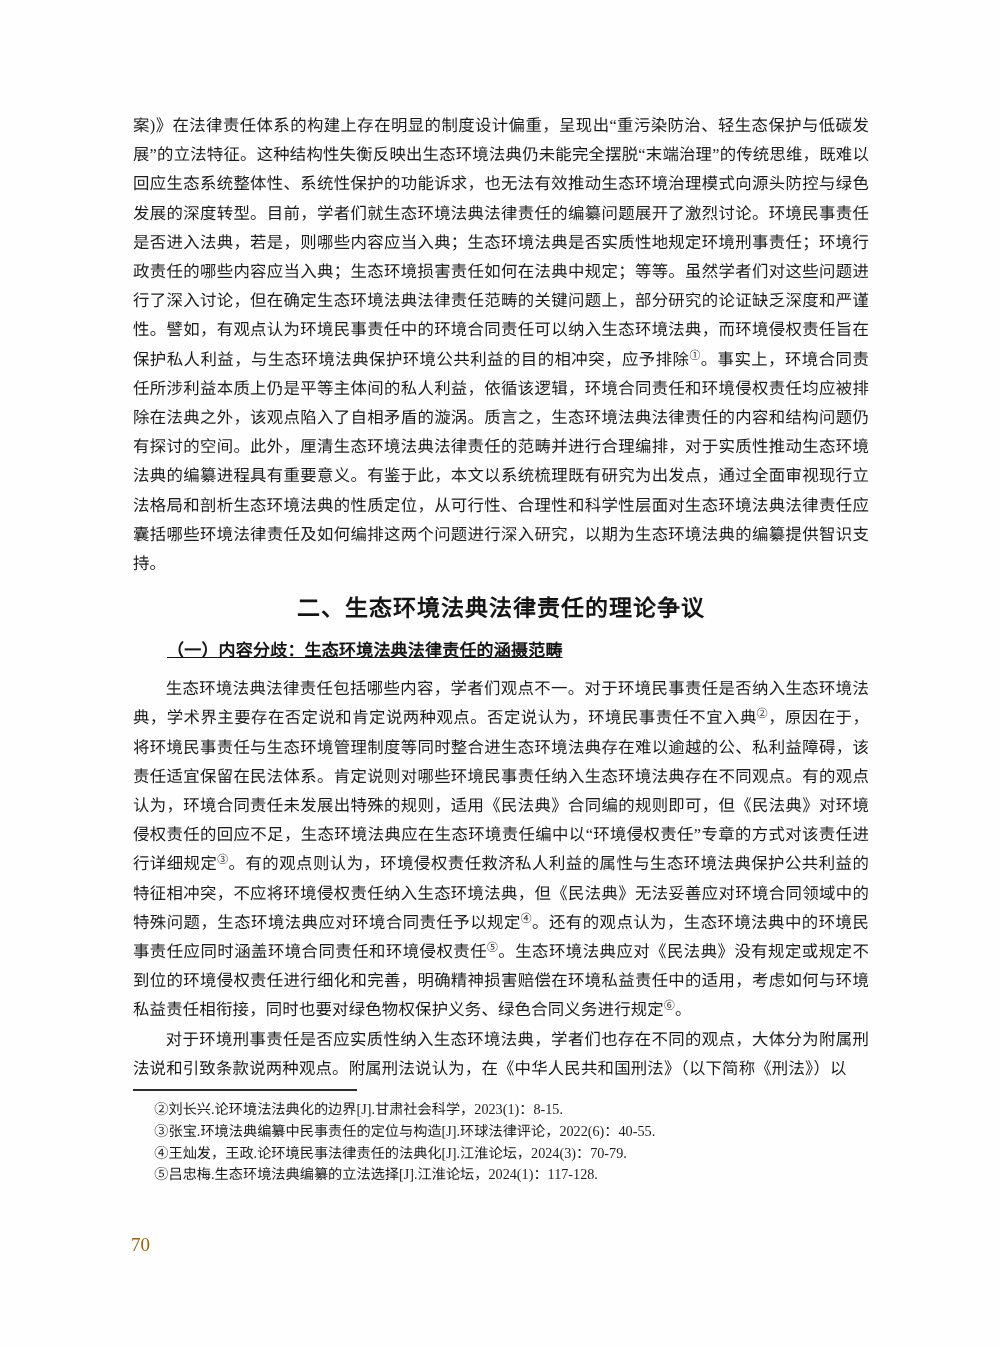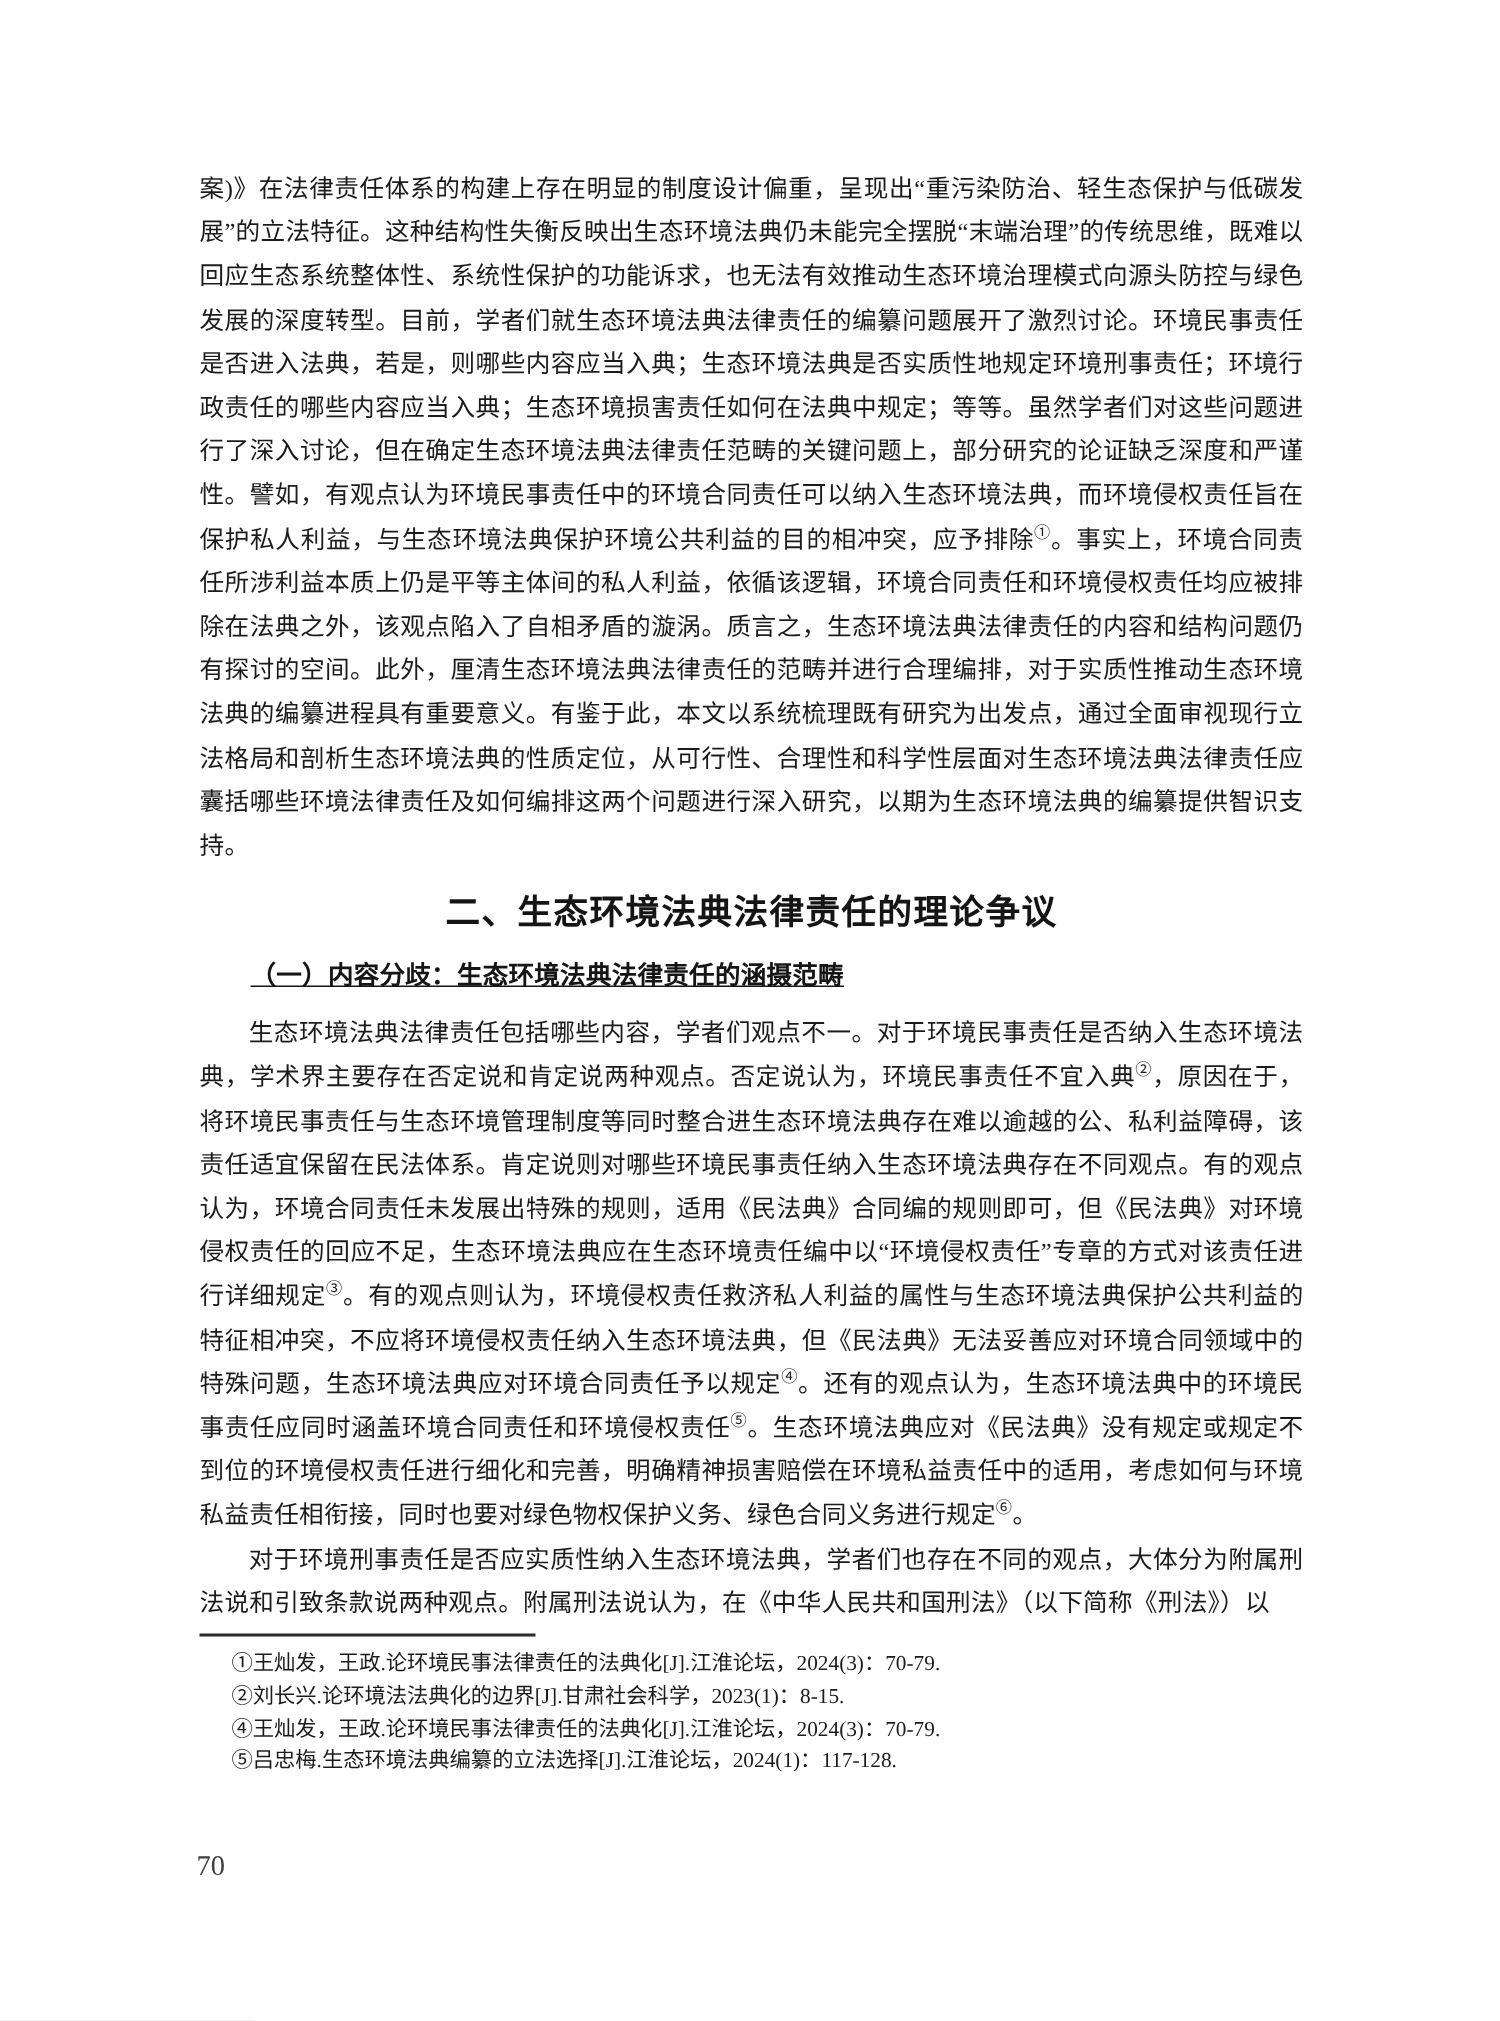--- a/index.html
+++ b/index.html
@@ -66,21 +66,21 @@
     border-top: 2px solid #2b2b2b;
     margin-bottom: 8px;
   }
   .footnotes ol { list-style: none; }
   .fn { text-indent: 1.5em; white-space: nowrap; }
   .page-number {
     position: absolute;
     left: 131px;
     top: 1234px;
     font-size: 19px;
-    color: #404040;
+    color: #a16207;
   }
 </style>
 </head>
 <body>
 
 <div class="page">
 
   <main class="content">
     <p class="para no-indent">案)》在法律责任体系的构建上存在明显的制度设计偏重，呈现出“重污染防治、轻生态保护与低碳发展”的立法特征。这种结构性失衡反映出生态环境法典仍未能完全摆脱“末端治理”的传统思维，既难以回应生态系统整体性、系统性保护的功能诉求，也无法有效推动生态环境治理模式向源头防控与绿色发展的深度转型。目前，学者们就生态环境法典法律责任的编纂问题展开了激烈讨论。环境民事责任是否进入法典，若是，则哪些内容应当入典；生态环境法典是否实质性地规定环境刑事责任；环境行政责任的哪些内容应当入典；生态环境损害责任如何在法典中规定；等等。虽然学者们对这些问题进行了深入讨论，但在确定生态环境法典法律责任范畴的关键问题上，部分研究的论证缺乏深度和严谨性。譬如，有观点认为环境民事责任中的环境合同责任可以纳入生态环境法典，而环境侵权责任旨在保护私人利益，与生态环境法典保护环境公共利益的目的相冲突，应予排除<sup>①</sup>。事实上，环境合同责任所涉利益本质上仍是平等主体间的私人利益，依循该逻辑，环境合同责任和环境侵权责任均应被排除在法典之外，该观点陷入了自相矛盾的漩涡。质言之，生态环境法典法律责任的内容和结构问题仍有探讨的空间。此外，厘清生态环境法典法律责任的范畴并进行合理编排，对于实质性推动生态环境法典的编纂进程具有重要意义。有鉴于此，本文以系统梳理既有研究为出发点，通过全面审视现行立法格局和剖析生态环境法典的性质定位，从可行性、合理性和科学性层面对生态环境法典法律责任应囊括哪些环境法律责任及如何编排这两个问题进行深入研究，以期为生态环境法典的编纂提供智识支持。</p>
 
@@ -89,22 +89,22 @@
     <h3 class="subsection-heading">（一）内容分歧：生态环境法典法律责任的涵摄范畴</h3>
 
     <p class="para">生态环境法典法律责任包括哪些内容，学者们观点不一。对于环境民事责任是否纳入生态环境法典，学术界主要存在否定说和肯定说两种观点。否定说认为，环境民事责任不宜入典<sup>②</sup>，原因在于，将环境民事责任与生态环境管理制度等同时整合进生态环境法典存在难以逾越的公、私利益障碍，该责任适宜保留在民法体系。肯定说则对哪些环境民事责任纳入生态环境法典存在不同观点。有的观点认为，环境合同责任未发展出特殊的规则，适用《民法典》合同编的规则即可，但《民法典》对环境侵权责任的回应不足，生态环境法典应在生态环境责任编中以“环境侵权责任”专章的方式对该责任进行详细规定<sup>③</sup>。有的观点则认为，环境侵权责任救济私人利益的属性与生态环境法典保护公共利益的特征相冲突，不应将环境侵权责任纳入生态环境法典，但《民法典》无法妥善应对环境合同领域中的特殊问题，生态环境法典应对环境合同责任予以规定<sup>④</sup>。还有的观点认为，生态环境法典中的环境民事责任应同时涵盖环境合同责任和环境侵权责任<sup>⑤</sup>。生态环境法典应对《民法典》没有规定或规定不到位的环境侵权责任进行细化和完善，明确精神损害赔偿在环境私益责任中的适用，考虑如何与环境私益责任相衔接，同时也要对绿色物权保护义务、绿色合同义务进行规定<sup>⑥</sup>。</p>
 
     <p class="para">对于环境刑事责任是否应实质性纳入生态环境法典，学者们也存在不同的观点，大体分为附属刑法说和引致条款说两种观点。附属刑法说认为，在《中华人民共和国刑法》（以下简称《刑法》）以</p>
   </main>
 
   <footer class="footnotes">
     <div class="fn-rule"></div>
     <ol>
-      <li class="fn">①王灿发，王政.论环境民事法律责任的法典化[J].江淮论坛，2024(3)：70-79.</li>
       <li class="fn">②刘长兴.论环境法法典化的边界[J].甘肃社会科学，2023(1)：8-15.</li>
+      <li class="fn">③张宝.环境法典编纂中民事责任的定位与构造[J].环球法律评论，2022(6)：40-55.</li>
       <li class="fn">④王灿发，王政.论环境民事法律责任的法典化[J].江淮论坛，2024(3)：70-79.</li>
       <li class="fn">⑤吕忠梅.生态环境法典编纂的立法选择[J].江淮论坛，2024(1)：117-128.</li>
     </ol>
   </footer>
 
   <div class="page-number">70</div>
 
 </div>
 
 </body></html>

